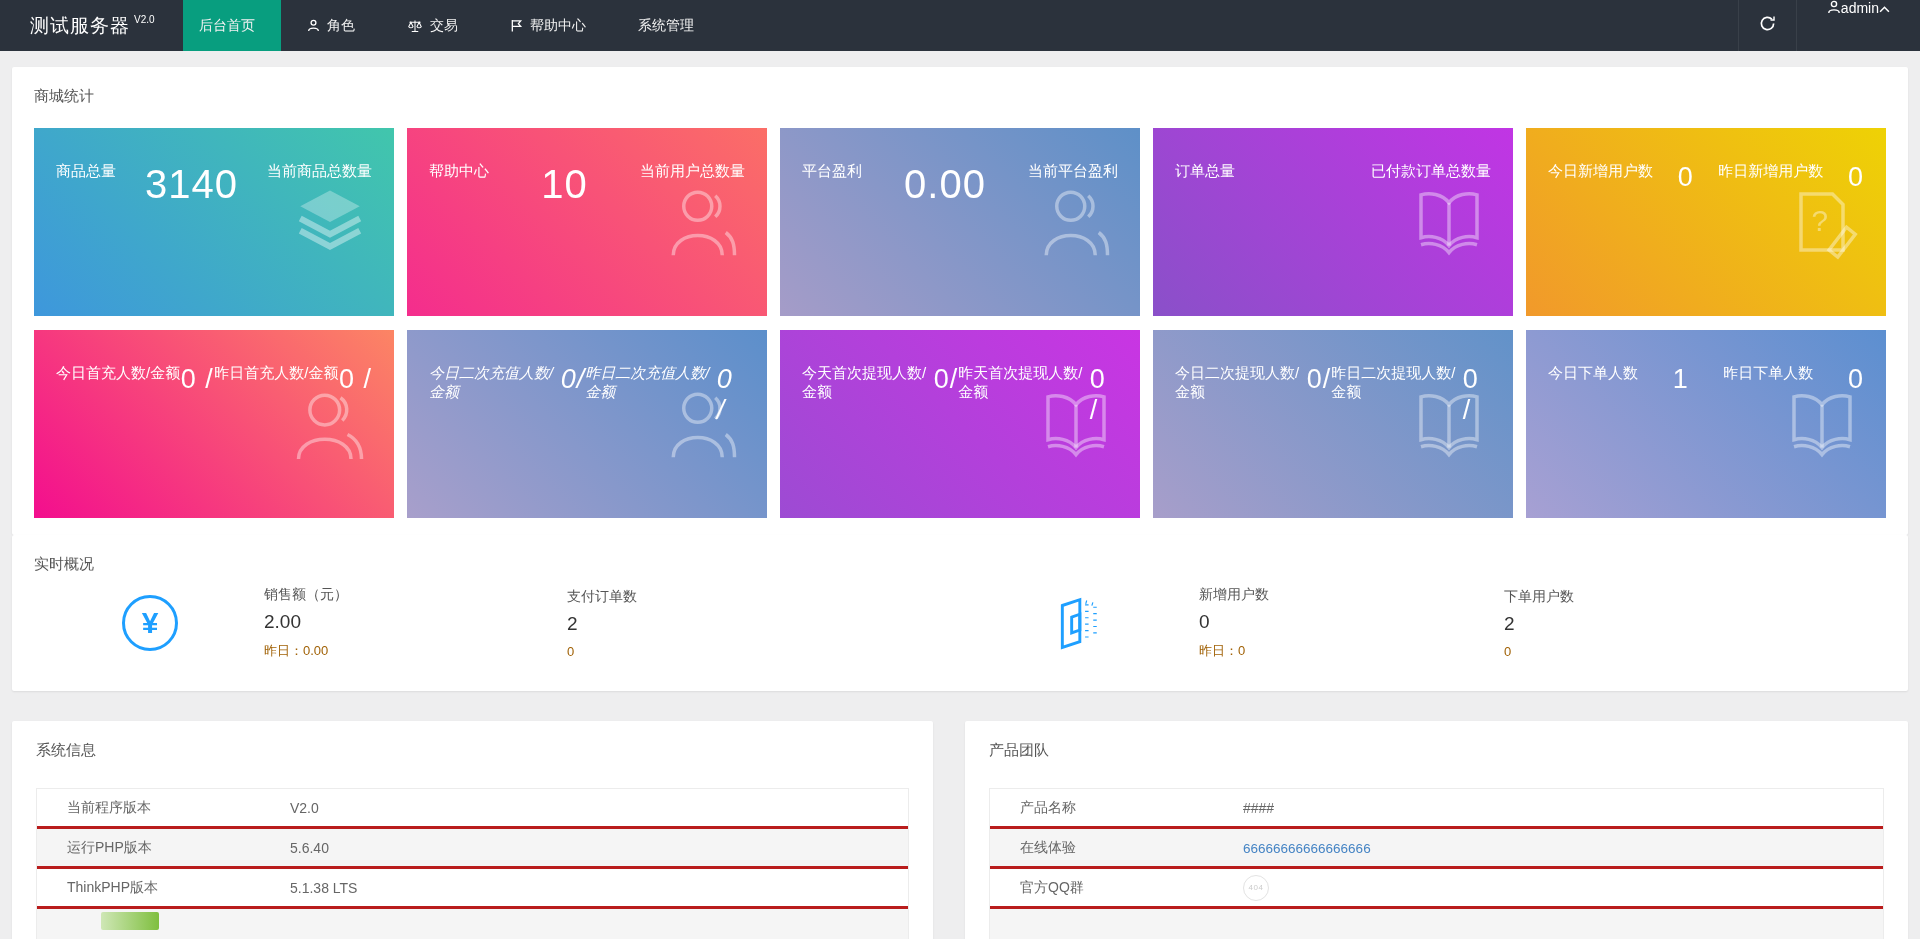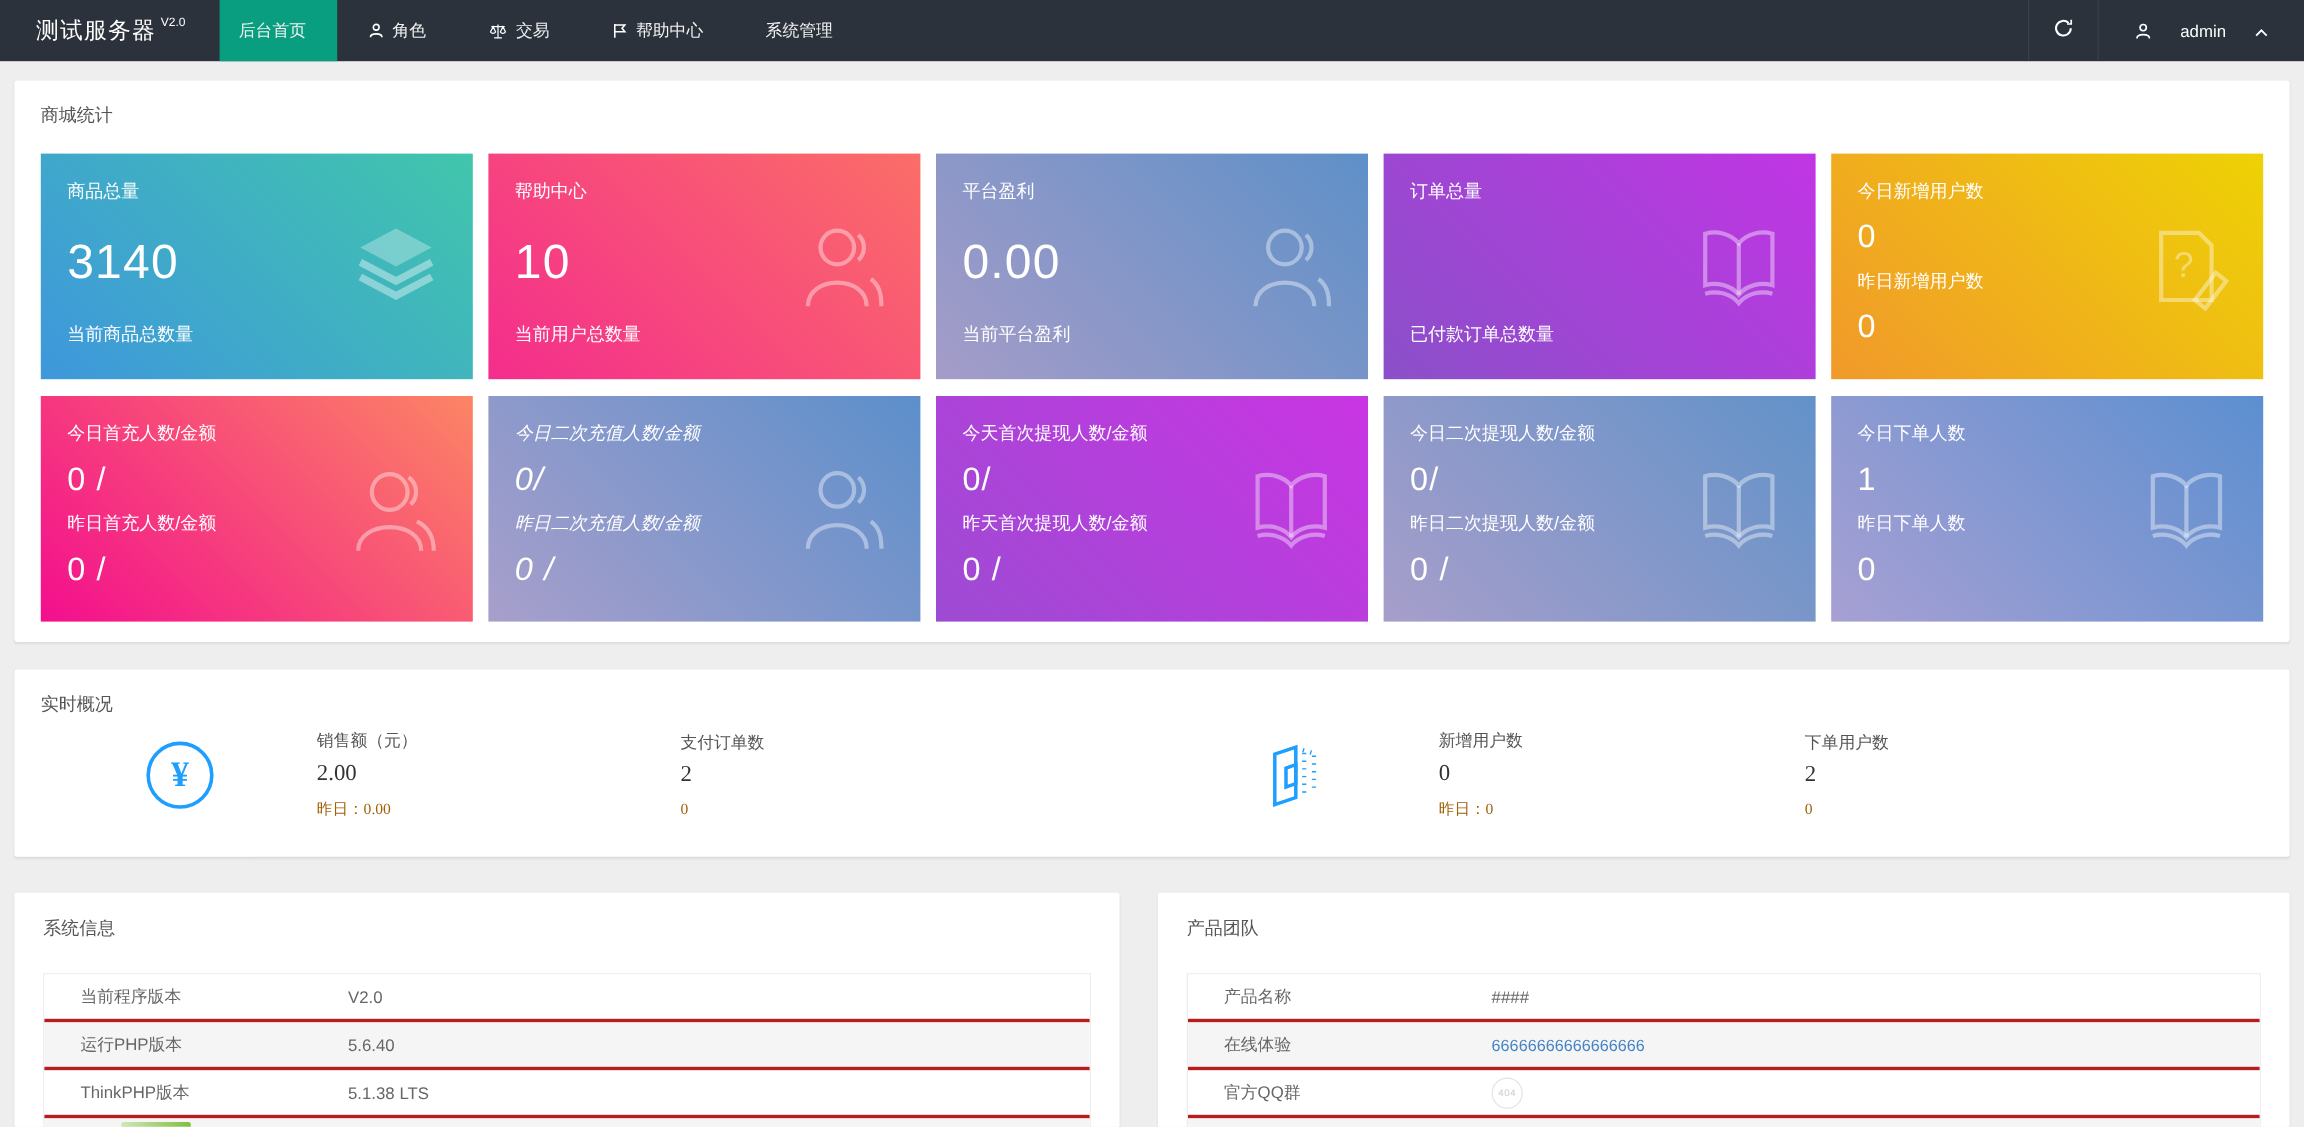--- a/index.html
+++ b/index.html
@@ -11,40 +11,40 @@
   .brand { width:183px; padding-left:30px; display:flex; align-items:center; font-size:19px; letter-spacing:1px; }
   .brand sup { font-size:10px; margin-left:4px; transform:translateY(-6px); letter-spacing:0; }
   .nav-menu { display:flex; align-items:stretch; }
   .nav-item { padding:0 26px; display:flex; align-items:center; gap:7px; font-size:14px;
               color:#f2f2f2; cursor:pointer; }
   .nav-item.active { background:#089e7f;padding-left:16px; }
   .nav-ico { display:flex; align-items:center; }
   .nav-right { margin-left:auto; display:flex; align-items:stretch; }
   .nav-refresh { width:58px; display:flex; align-items:center; justify-content:center;
                  border-left:1px solid rgba(255,255,255,.07); cursor:pointer; }
-  .nav-user { padding:0 30px; display:flex; align-items:center; gap:24px; font-size:14px;
+  .nav-user { padding:0 30px; display:flex; align-items:flex-start; gap:0; font-size:14px;
               border-left:1px solid rgba(255,255,255,.07); cursor:pointer; }
 
   
   .page { padding:0 12px; }
   .panel { background:#fff; border-radius:2px; box-shadow:0 1px 2px rgba(0,0,0,.08); }
   .panel-title { font-size:15px; color:#555; }
 
   .panel-shop { margin-top:16px; padding:20px 22px 17px; }
   .cards-grid { margin-top:22px; display:grid; grid-template-columns:repeat(5,1fr); gap:14px 13px; }
-  .stat-card { height:188px; position:relative; color:#fff; padding:22px 22px 28px;
-               display:flex; flex-direction:column; justify-content:space-between; overflow:hidden; }
+  .stat-card { height:188px; position:relative; color:#fff; padding:34px 22px 28px;
+               display:flex; flex-direction:row; justify-content:space-between; overflow:hidden; }
   .card-label { font-size:15px; position:relative; z-index:1; }
   .card-big   { font-size:40px; letter-spacing:1px; position:relative; z-index:1; }
   .card-mid   { font-size:27px; letter-spacing:1px; position:relative; z-index:1; }
   .card-icon  { position:absolute; right:22px; top:50%; transform:translateY(-50%);
                 width:84px; height:84px; z-index:0; }
   .card-icon svg { width:100%; height:100%; }
 
-  .panel-realtime { margin-top:23px; height:156px; padding:20px 22px;font-family:Liberation Serif, serif; }
+  .panel-realtime { height:156px; padding:20px 22px; }
   .realtime-row { margin-top:12px; display:flex; align-items:center; }
   .rt-icon { display:flex; align-items:center; justify-content:center; }
   .rt-icon-yuan { width:56px; height:56px; border:3px solid #1e9fff; border-radius:50%;
                   color:#1e9fff; font-size:30px; margin-left:88px; font-weight:bold; }
   .rt-icon-building { width:56px; height:56px; }
   .rt-stat .rt-label { font-size:14px; color:#555; }
   .rt-stat .rt-value { font-size:19px; color:#333; margin-top:7px; }
   .rt-stat .rt-sub   { font-size:13px; color:#a16207; margin-top:9px; }
   .rt-g1 { margin-left:86px; width:303px; }
   .rt-g2 { width:486px; }

